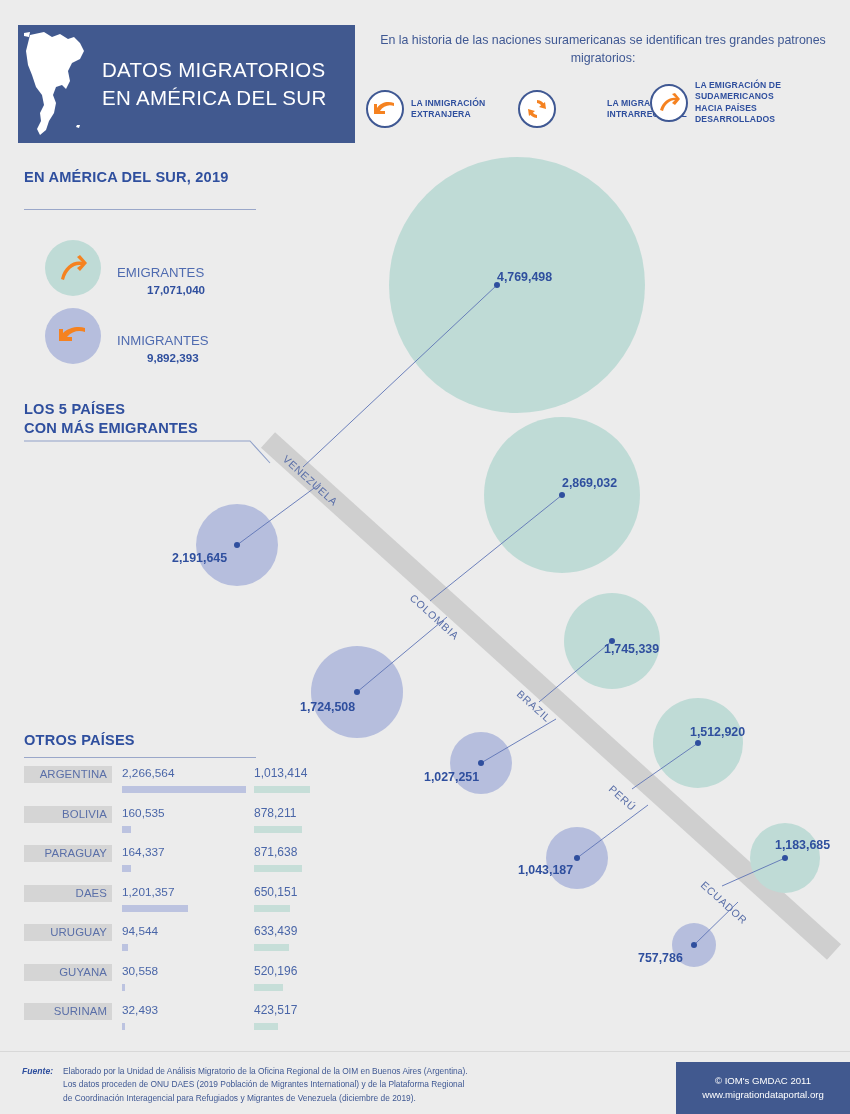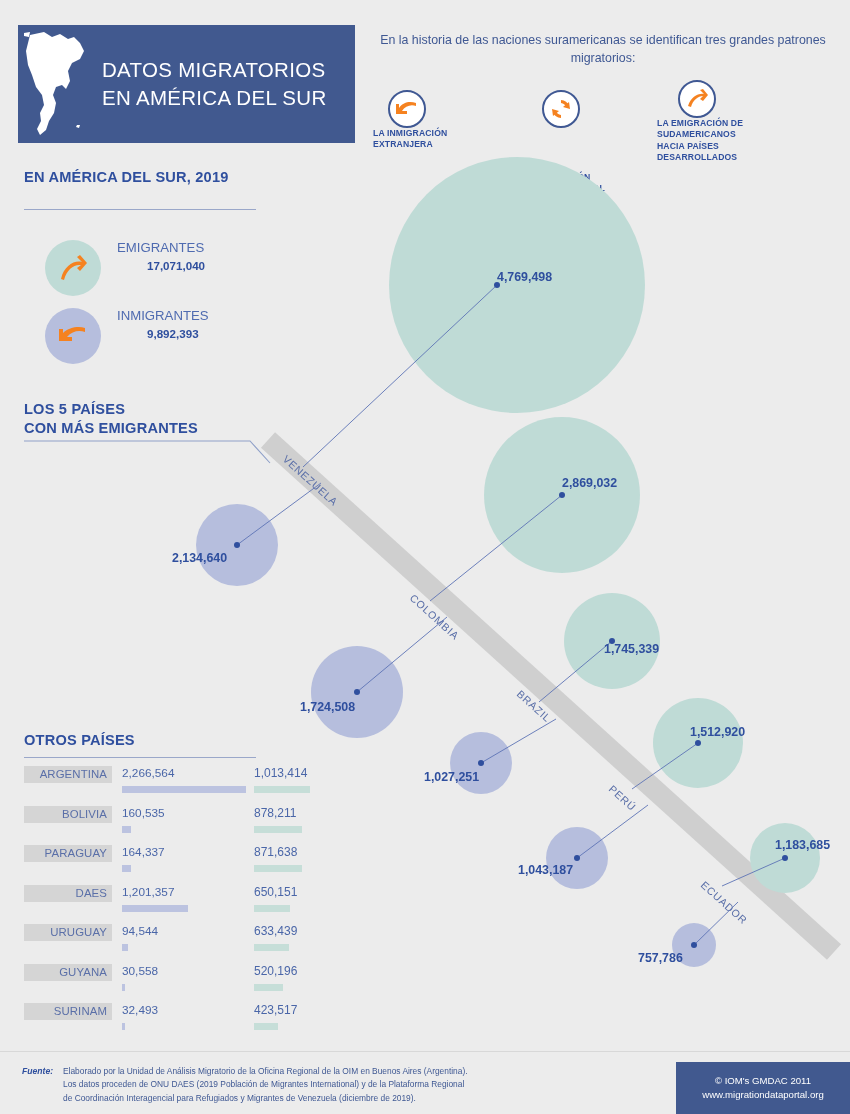--- a/index.html
+++ b/index.html
@@ -20,21 +20,21 @@
   .hdr-map { width: 72px; height: 110px; flex: 0 0 72px; margin-left: 4px; }
   .hdr-title {
     color: #ffffff; font-size: 20.5px; line-height: 1.38;
     letter-spacing: .3px; font-weight: 400; margin-left: 8px;
   }
   .hdr-intro {
     position: absolute; left: 368px; top: 32px; width: 470px;
     text-align: center; color: #3f5893; font-size: 12.4px; line-height: 1.42;
   }
   .patterns { position: absolute; left: 360px; top: 78px; width: 490px; height: 62px; }
-  .pat { position: absolute; display: flex; align-items: center; flex-direction: column; }
+  .pat { position: absolute; display: flex; align-items: center; }
   .pat-circ {
     width: 38px; height: 38px; border-radius: 50%;
     background: #ffffff; border: 2px solid #3f5893;
     display: flex; align-items: center; justify-content: center;
     flex: 0 0 38px;
   }
   .pat-lbl {
     margin-left: 7px; color: #2f4f9e; font-size: 8.6px; font-weight: bold;
     line-height: 1.32; letter-spacing: .15px;
   }
@@ -47,21 +47,21 @@
     position: absolute; color: #2f4f9e; font-weight: bold;
     font-size: 14.6px; line-height: 1.28; letter-spacing: .2px;
   }
   #t-total { left: 24px; top: 168px; }
   #t-top5  { left: 24px; top: 400px; }
   #t-otros { left: 24px; top: 731px; }
   .rule { position: absolute; height: 1px; background: #9aa7c9; }
   #rule-total { left: 24px; top: 209px; width: 232px; }
   #rule-otros { left: 24px; top: 757px; width: 232px; }
 
-  .legend-row { position: absolute; display: flex; align-items: flex-start; }
+  .legend-row { position: absolute; display: flex; align-items: flex-end; }
   #leg-emi { left: 45px; top: 240px; }
   #leg-inm { left: 45px; top: 308px; }
   .leg-circ {
     width: 56px; height: 56px; border-radius: 50%; flex: 0 0 56px;
     display: flex; align-items: center; justify-content: center;
   }
   .leg-circ.emi { background: #bfdbd6; }
   .leg-circ.inm { background: #b6bedd; }
   .leg-txt { margin-left: 16px; }
   .leg-name { color: #4f6bb0; font-size: 13.2px; line-height: 1.25; }
@@ -255,21 +255,21 @@
       <circle cx="612" cy="641" r="3"></circle>
         <circle cx="481" cy="763" r="3"></circle>
       <circle cx="698" cy="743" r="3"></circle>
         <circle cx="577" cy="858" r="3"></circle>
       <circle cx="785" cy="858" r="3"></circle>
         <circle cx="694" cy="945" r="3"></circle>
     </g>
   </svg>
 
   <div class="bub-val" style="left:497px;  top:270px;">4,769,498</div>
-  <div class="bub-val" style="left:172px;  top:551px;">2,134,640</div>
+  <div class="bub-val" style="left:172px;  top:551px;">2,191,645</div>
   <div class="bub-val" style="left:562px;  top:476px;">2,869,032</div>
   <div class="bub-val" style="left:300px;  top:700px;">1,724,508</div>
   <div class="bub-val" style="left:604px;  top:642px;">1,745,339</div>
   <div class="bub-val" style="left:424px;  top:770px;">1,027,251</div>
   <div class="bub-val" style="left:690px;  top:725px;">1,512,920</div>
   <div class="bub-val" style="left:518px;  top:863px;">1,043,187</div>
   <div class="bub-val" style="left:775px;  top:838px;">1,183,685</div>
   <div class="bub-val" style="left:638px;  top:951px;">757,786</div>
 
   <div class="sec-title" id="t-otros">OTROS PAÍSES</div>

